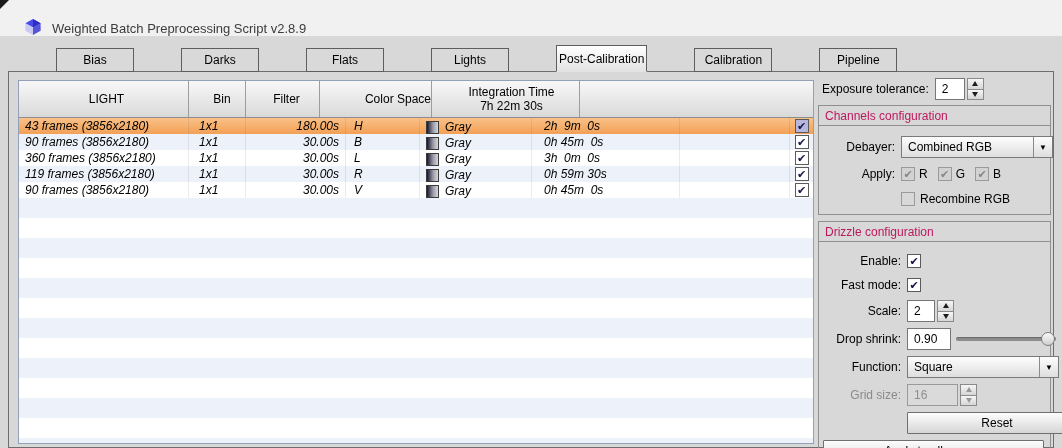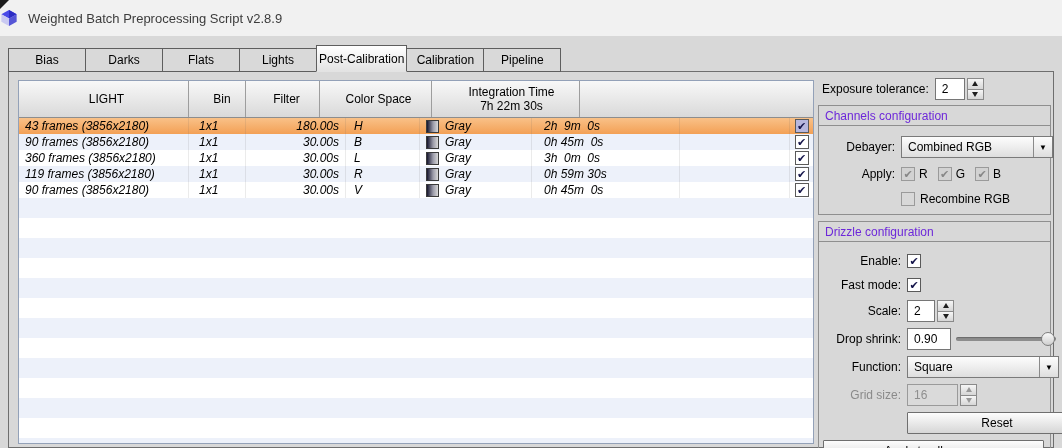--- a/index.html
+++ b/index.html
@@ -4,28 +4,28 @@
 <style>
   * { box-sizing: border-box; margin: 0; padding: 0; }
   body { background:#2a2a2a; font-family:"Liberation Sans","DejaVu Sans",sans-serif; }
   .window { position:relative; width:1062px; height:448px; background:#d8d8d8; overflow:hidden;
             font-size:12px; color:#000; }
   .corner { position:absolute; top:0; left:0; width:0; height:0;
             border-top:9px solid #1b1b1b; border-right:9px solid transparent; z-index:10; }
 
   
   .titlebar { position:absolute; top:0; left:0; right:0; height:36px; background:#f1f1f1;
-              display:flex; align-items:center; padding-left:0; gap:10px; }
+              display:flex; align-items:flex-end; padding-left:24px; gap:10px; }
   .titlebar .title { font-size:13px; color:#3c3c3c; }
   .cube-icon { width:18px; height:18px; display:block; }
 
   
   .tabbar { position:absolute; top:45px; left:8px; height:27px; display:flex; align-items:flex-end; z-index:3; }
   .tab { height:24px; display:flex; align-items:center; justify-content:center; padding:0 2px;
-         min-width:78px; background:#d9d9d9; border:1px solid #5e5e5e; margin-right:-1px; cursor:default; }
+         min-width:78px; background:#d9d9d9; border:1px solid #5e5e5e; margin-right:-1px; cursor:default;margin-left:48px; }
   .tab.active { height:27px; background:linear-gradient(#ffffff,#e3e3e3); z-index:4; position:relative;
                 border-bottom:1px solid #e3e3e3; }
 
   
   .tabpage { position:absolute; top:71px; left:8px; width:1046px; bottom:0;
              border:1px solid #6e6e6e; background:#d8d8d8; }
 
   
   .grouptable { position:absolute; left:9px; top:8px; width:796px; bottom:3px;
                 border:1px solid #93a1b8; background:#fff; display:flex; flex-direction:column; }
@@ -38,21 +38,21 @@
   .filler { flex:1; background:repeating-linear-gradient(to bottom,#edf1fa 0px,#edf1fa 20px,#ffffff 20px,#ffffff 40px); }
   .trow { display:flex; height:16px; background:#fff;font-style:italic; }
   .trow.alt { background:#edf1fa; }
   .trow.selected { background:linear-gradient(#f9c188,#f3a055); }
   .tcell { display:flex; align-items:center; border-right:1px solid rgba(90,90,90,0.12); overflow:hidden; white-space:pre; }
   .tcell:last-child { border-right:none; }
   .c-light { width:170px; padding-left:6px; }
   .c-bin { width:57px; padding-left:10px; }
   .c-exposure { width:100px; justify-content:flex-end; padding-right:6px; }
   .c-filter { width:74px; padding-left:8px; }
-  .c-color_space { width:112px; padding-left:6px; gap:6px; }
+  .c-color_space { width:112px; padding-left:6px; gap:6px;align-items:flex-end; }
   .c-integration { width:148px; padding-left:12px; }
   .c-fast { width:110px; }
   .c-check { width:23px; justify-content:center; }
   .cs-icon { width:13px; height:13px; border:1px solid #3a3a3a; flex:none;
              background:linear-gradient(to right,#16162e,#9a9aa8 55%,#d8d8d8); }
 
   
   .checkbox { width:14px; height:14px; background:#fff; border:1px solid #5a5a5a;
               display:flex; align-items:center; justify-content:center;
               font-size:11px; font-weight:bold; color:#14144a; line-height:12px; flex:none; }
@@ -60,21 +60,21 @@
   .checkbox.disabled { background:#d2d2d2; border-color:#9a9a9a; color:#878787; }
   .checkbox.empty { color:transparent; background:#d8d8d8; border-color:#9a9a9a; }
 
   
   .rightpanel { position:absolute; left:809px; right:2px; top:5px; bottom:4px;
                 display:flex; flex-direction:column; }
   .exp-row { display:flex; align-items:center; gap:6px; padding-left:4px; height:24px; flex:none; margin-bottom:4px; }
 
   .groupbox { border:1px solid #8f8f8f; display:flex; flex-direction:column; }
   .groupbox.grow { flex:1; }
-  .group-title { color:#6d28d9; padding:3px 6px 2px; border-bottom:1px solid #8f8f8f; flex:none; }
+  .group-title { color:#be185d; padding:3px 6px 2px; border-bottom:1px solid #8f8f8f; flex:none; }
   .group-body { padding:10px 6px 6px 4px; display:flex; flex-direction:column; gap:6px; flex:1; }
 
   .prow { display:grid; grid-template-columns:78px 1fr; column-gap:6px; align-items:center; min-height:18px; }
   .plabel { text-align:right; }
   .plabel.disabled { color:#8a8a8a; }
   .ctrl { display:flex; align-items:center; gap:5px;border-radius:11px; }
 
   
   .spin { display:flex; height:22px; }
   .numbox { background:#fff; border:1px solid #767676; height:22px; display:flex; align-items:center;

